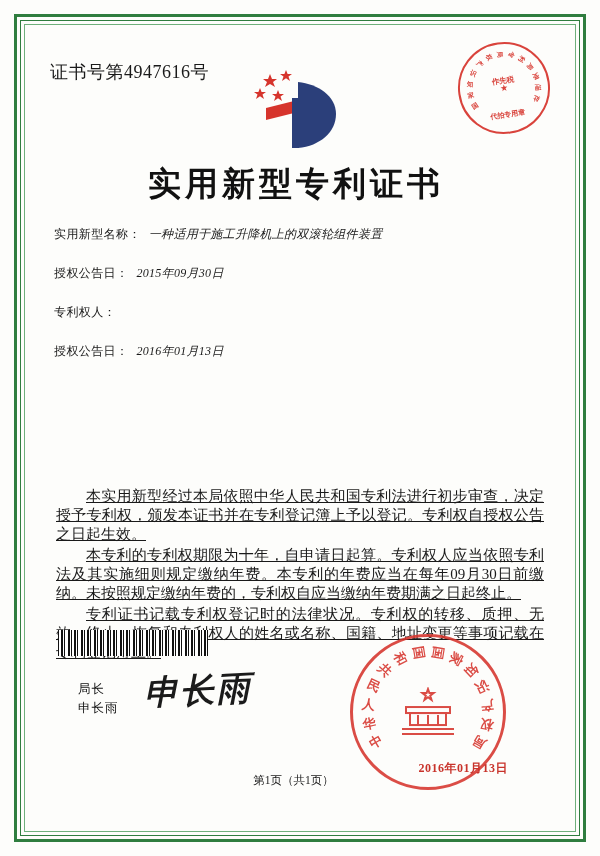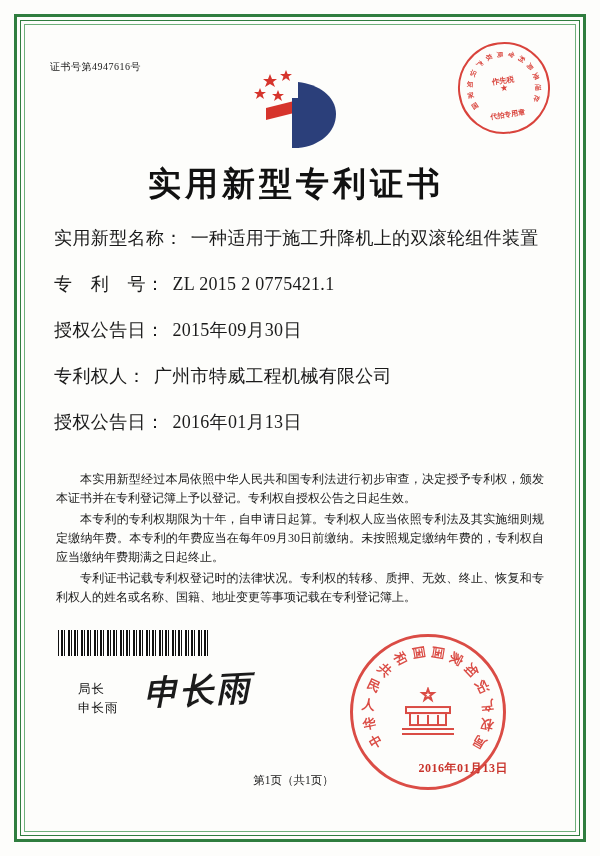--- a/index.html
+++ b/index.html
@@ -43,21 +43,21 @@
   .content {
     position: absolute;
     left: 34px; top: 34px; right: 34px; bottom: 34px;
   }
 
   
   .cert-no {
     position: absolute;
     left: 16px;
     top: 26px;
-    font-size: 10px;
+    font-size: 18px;
     letter-spacing: 0.5px;
     color: #1a1a1a;
     font-family: "Liberation Serif", serif;
   }
 
   
   .top-seal {
     position: absolute;
     right: 16px;
     top: 8px;
@@ -135,44 +135,46 @@
 
   
   .fields {
     position: absolute;
     left: 20px;
     right: 20px;
     top: 192px;
   }
   .field-row {
     display: flex;
-    align-items: center;
+    align-items: flex-start;
     margin-bottom: 22px;
-    font-size: 18px;
+    font-size: 12px;
     color: #1a1a1a;
   }
   .field-label {
     white-space: nowrap;
     letter-spacing: 0.4px;
   }
   .field-value {
     margin-left: 8px;
     letter-spacing: 0.3px;
+    font-style: italic;
   }
 
   
   .body-text {
     position: absolute;
     left: 22px;
     right: 22px;
-    top: 436px;
-    font-size: 12px;
+    top: 453px;
+    font-size: 15px;
     line-height: 19px;
     text-align: justify;
     color: #1a1a1a;
+    text-decoration: underline;
   }
   .body-text p {
     margin: 0 0 2px 0;
     text-indent: 2em;
   }
 
   
   .barcode {
     position: absolute;
     left: 24px;
@@ -314,30 +316,25 @@
     </div>
 
     <div class="main-title">实用新型专利证书</div>
 
     <div class="fields">
       <div class="field-row">
         <span class="field-label">实用新型名称：</span>
         <span class="field-value">一种适用于施工升降机上的双滚轮组件装置</span>
       </div>
       <div class="field-row">
-        <span class="field-label">专　利　号：</span>
-        <span class="field-value">ZL 2015 2 0775421.1</span>
-      </div>
-      <div class="field-row">
         <span class="field-label">授权公告日：</span>
         <span class="field-value">2015年09月30日</span>
       </div>
       <div class="field-row">
         <span class="field-label">专利权人：</span>
-        <span class="field-value">广州市特威工程机械有限公司</span>
       </div>
       <div class="field-row">
         <span class="field-label">授权公告日：</span>
         <span class="field-value">2016年01月13日</span>
       </div>
     </div>
 
     <div class="body-text">
       <p>本实用新型经过本局依照中华人民共和国专利法进行初步审查，决定授予专利权，颁发本证书并在专利登记簿上予以登记。专利权自授权公告之日起生效。</p>
       <p>本专利的专利权期限为十年，自申请日起算。专利权人应当依照专利法及其实施细则规定缴纳年费。本专利的年费应当在每年09月30日前缴纳。未按照规定缴纳年费的，专利权自应当缴纳年费期满之日起终止。</p>

